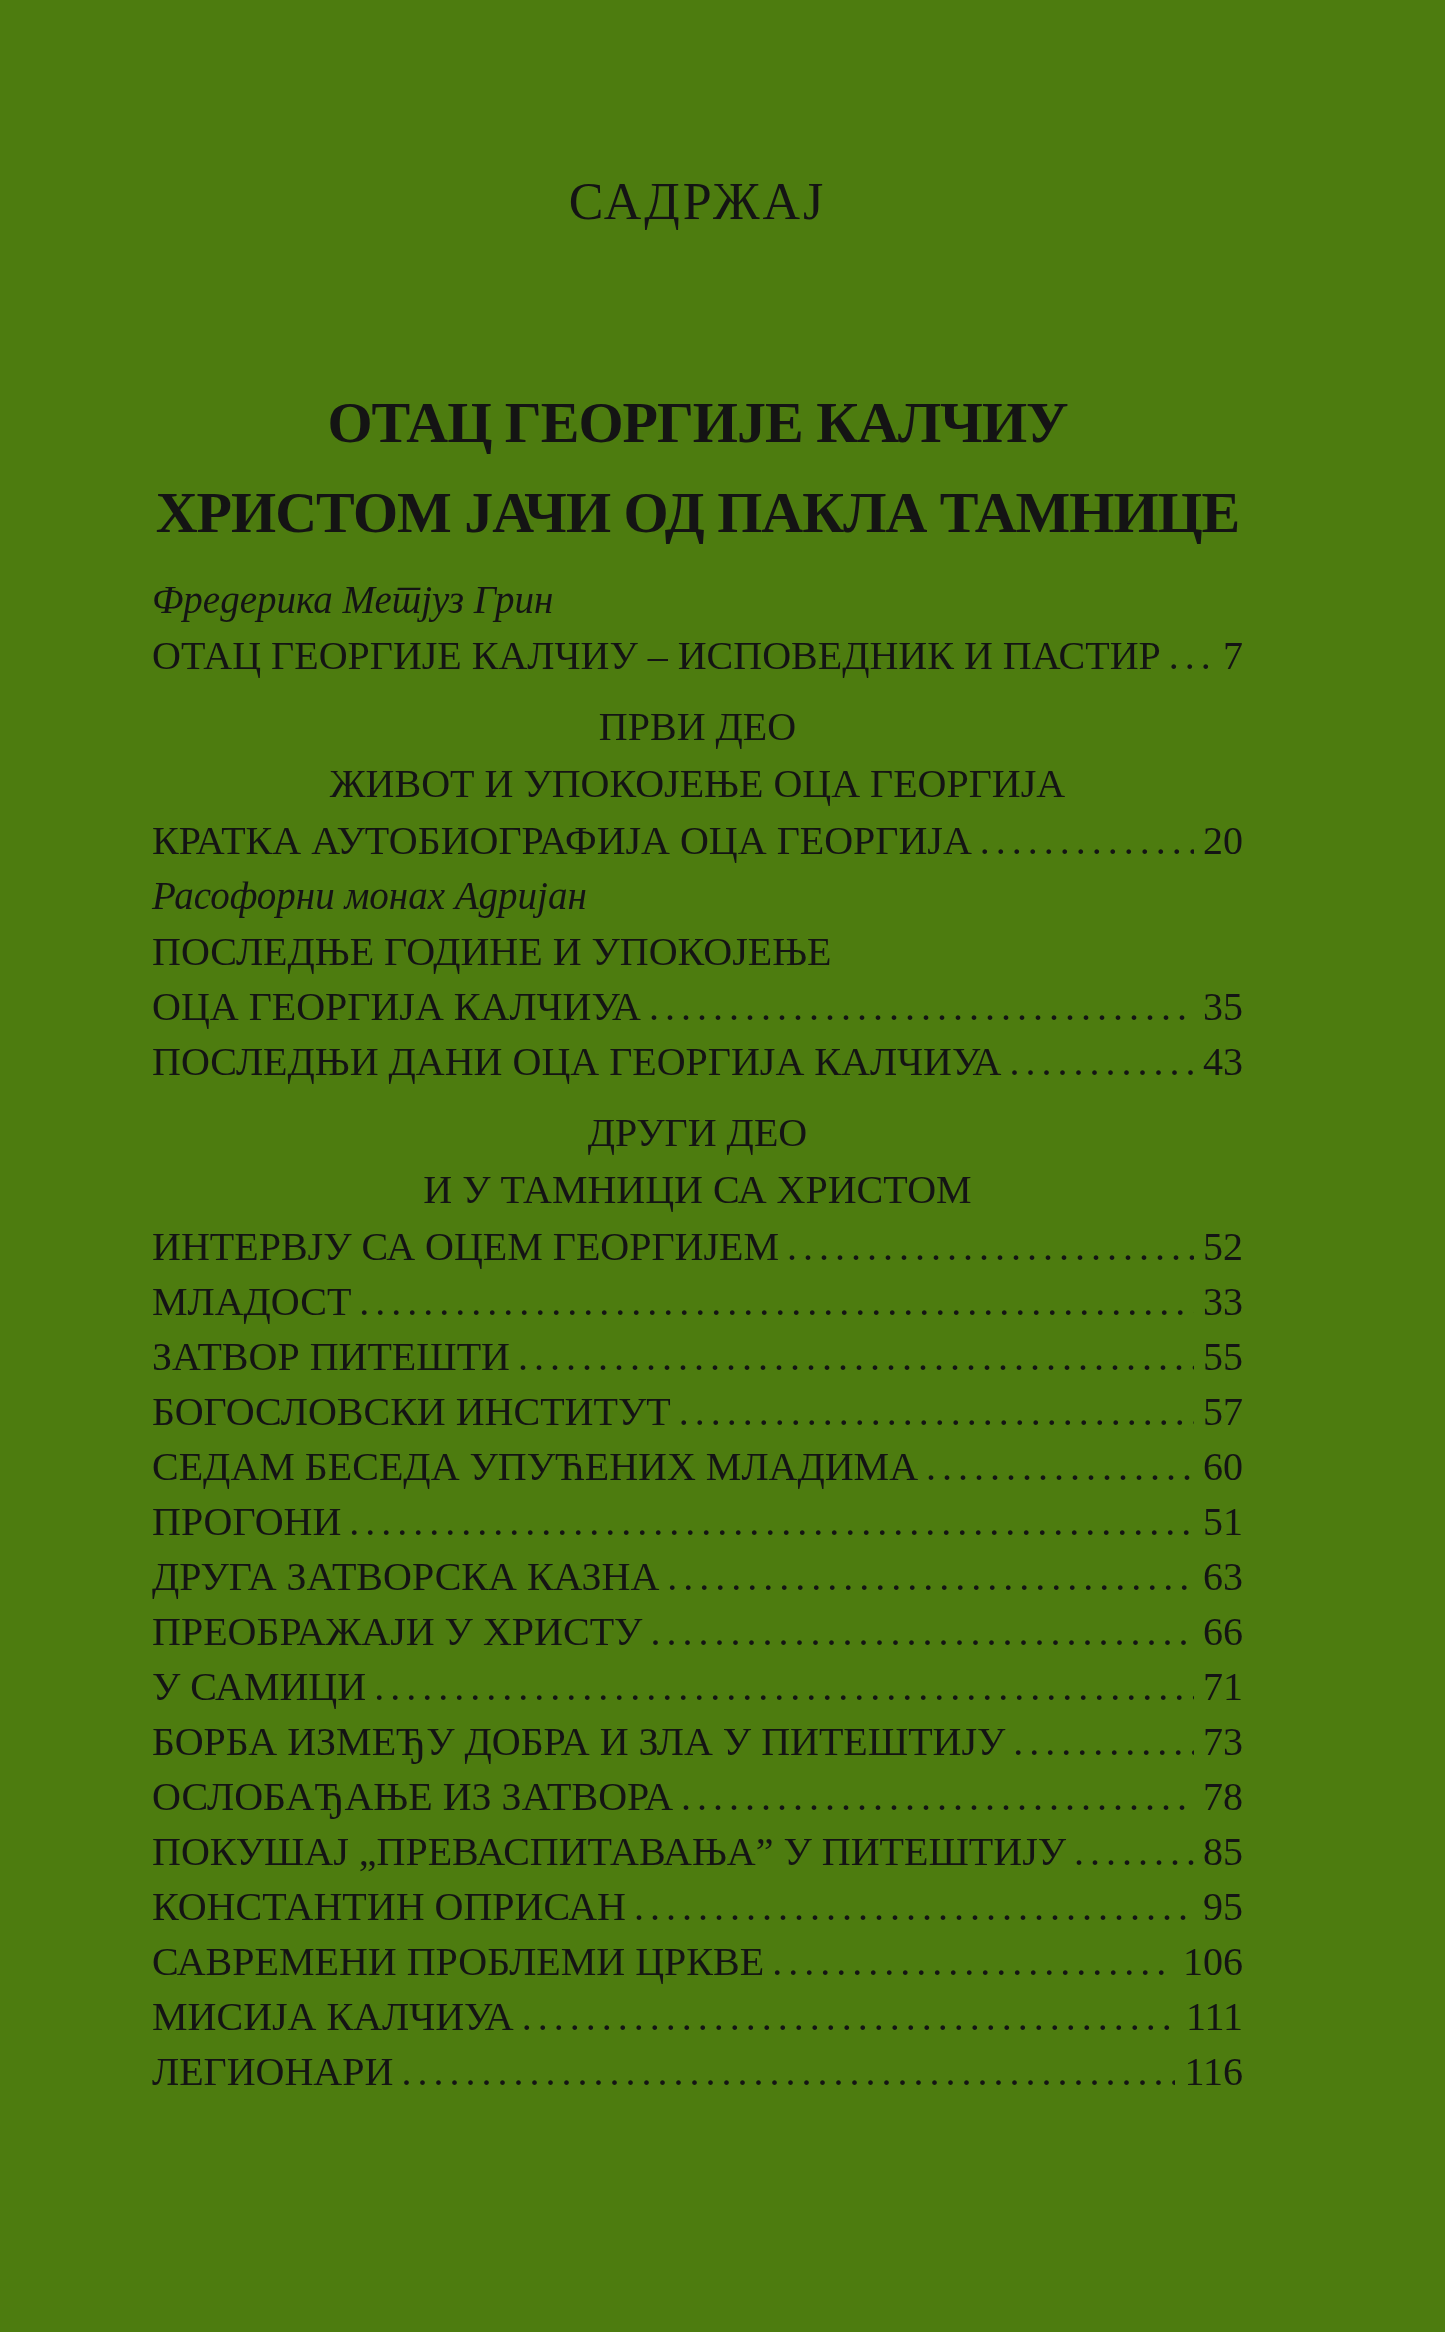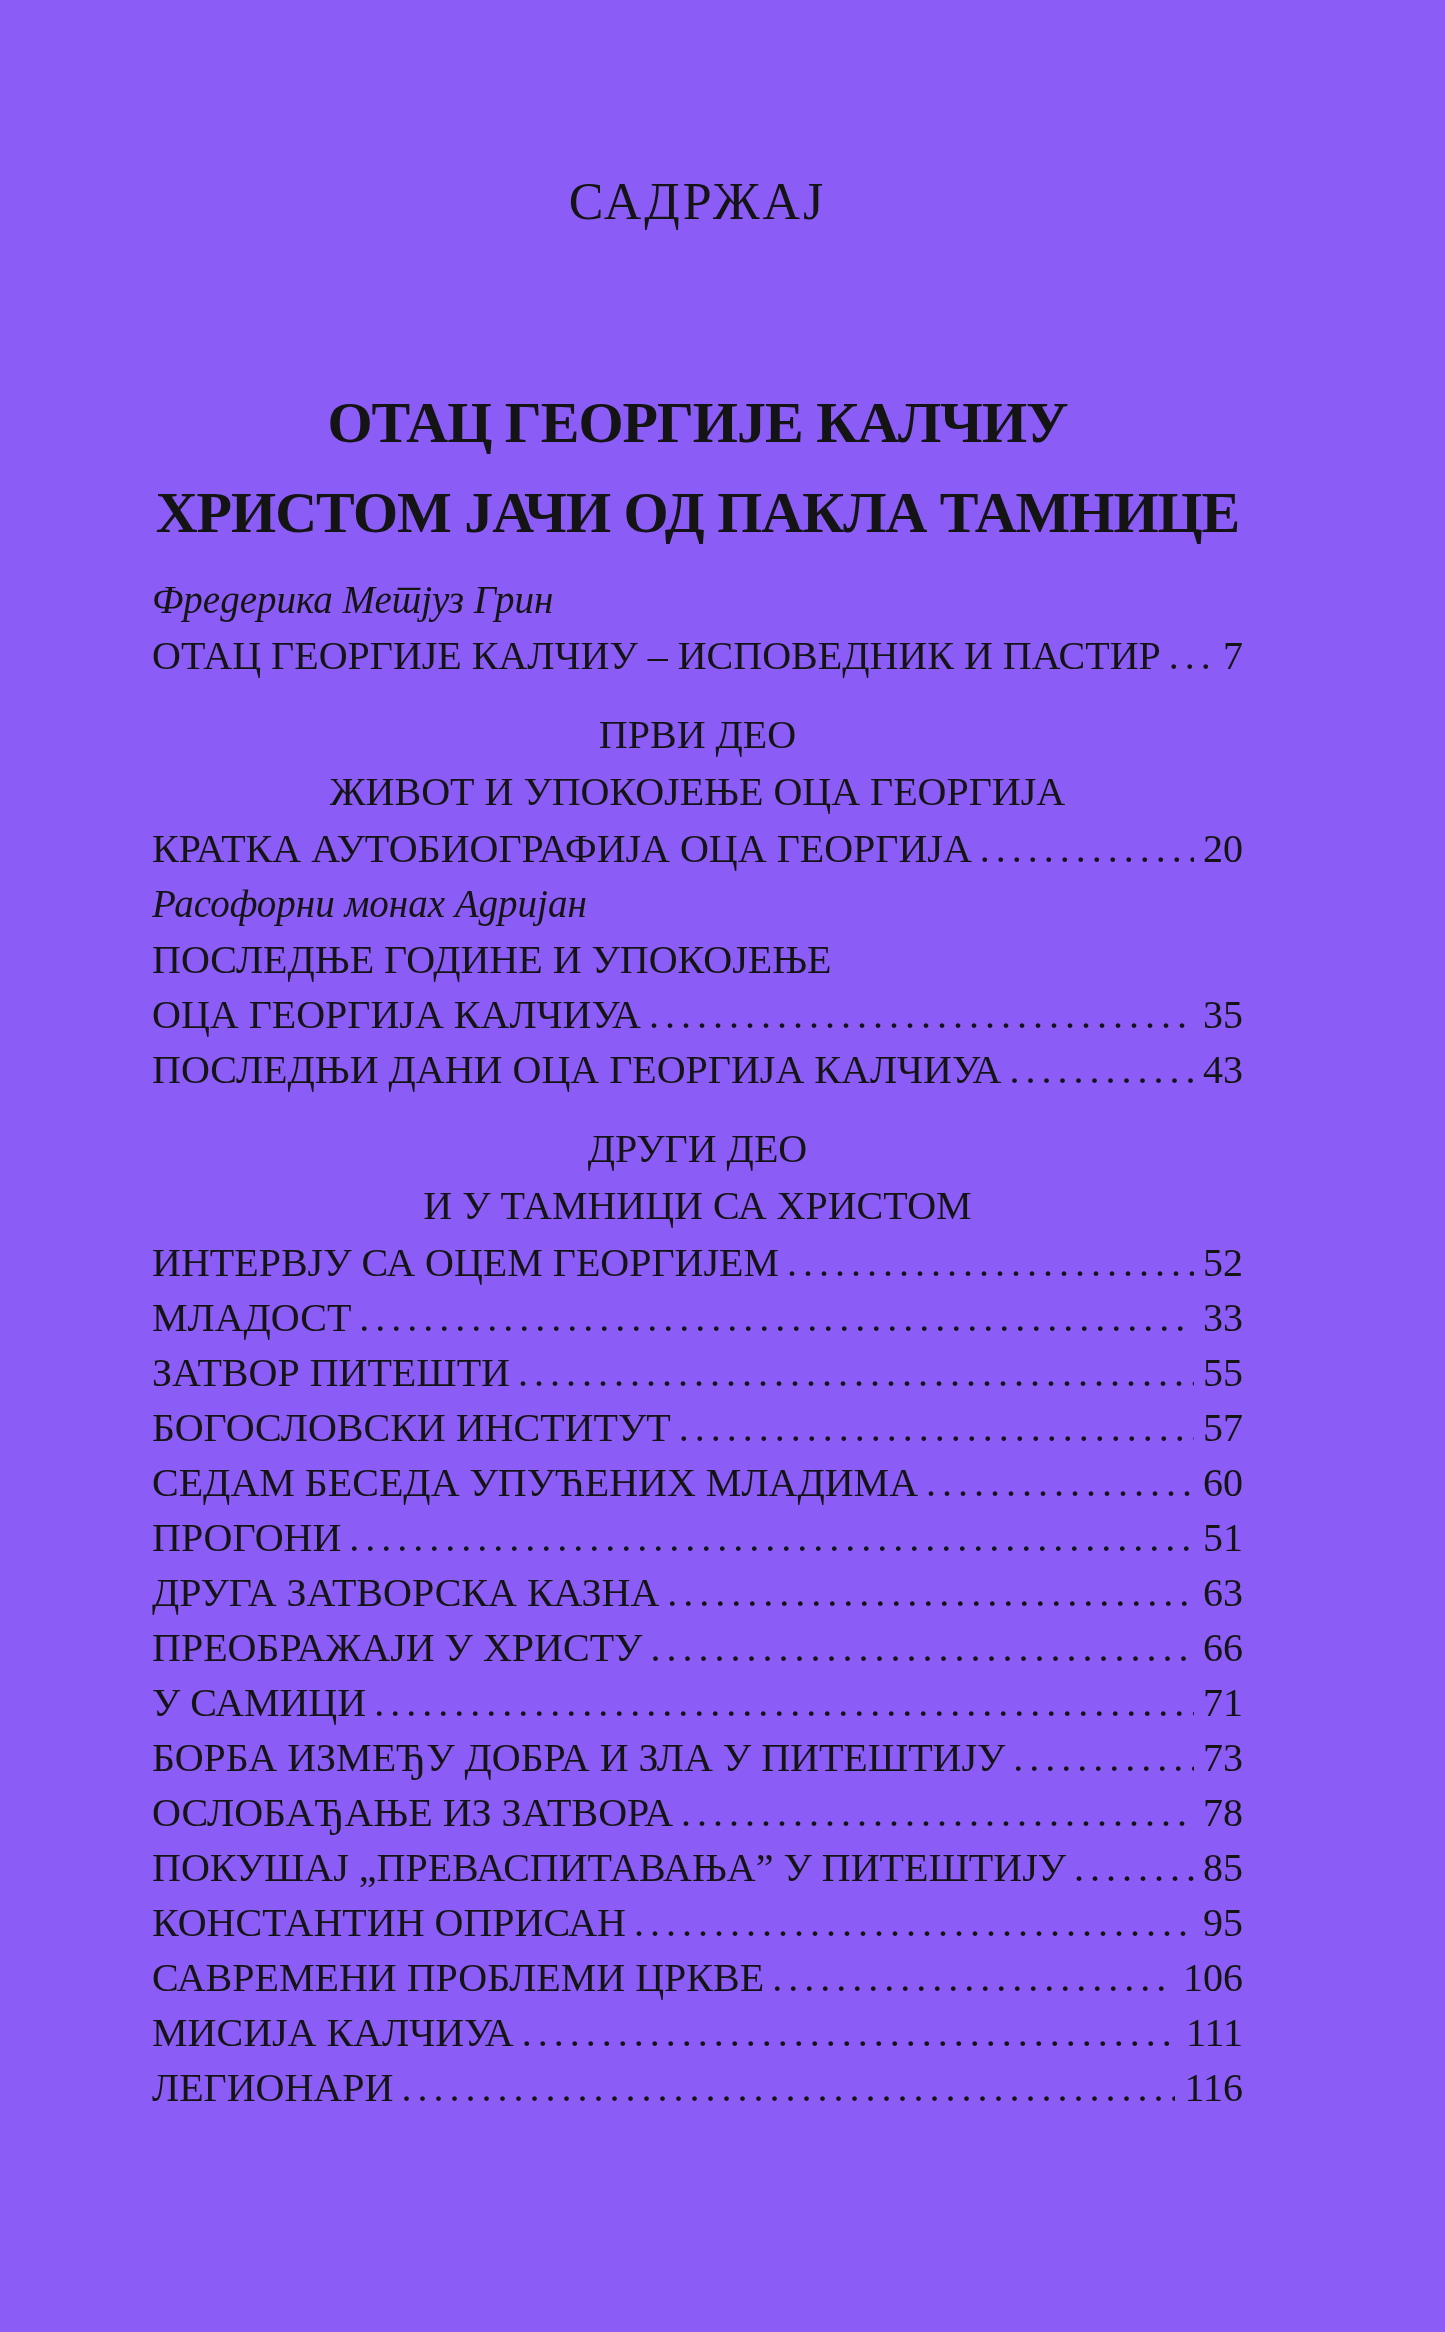--- a/index.html
+++ b/index.html
@@ -5,21 +5,21 @@
   html, body {
     margin: 0;
     padding: 0;
     background: #ffffff;
   }
   .page {
     position: relative;
     box-sizing: border-box;
     width: 1445px;
     height: 2332px;
-    background: #8b5cf6;
+    background: #4d7c0f;
     color: #141414;
     font-family: "Liberation Serif", "DejaVu Serif", serif;
     padding: 172px 202px 0 152px;
     overflow: hidden;
   }
   .page-title {
     font-size: 52px;
     font-weight: normal;
     text-align: center;
     letter-spacing: 3px;
@@ -59,21 +59,21 @@
   }
   .author {
     font-style: italic;
     font-size: 39px;
     line-height: 56px;
   }
   .part-label {
     text-align: center;
     font-size: 40px;
     line-height: 55px;
-    margin-top: 24px;
+    margin-top: 16px;
   }
   .section-title {
     text-align: center;
     font-size: 40px;
     font-weight: normal;
     line-height: 59px;
   }
 </style>
 </head>
 <body>

